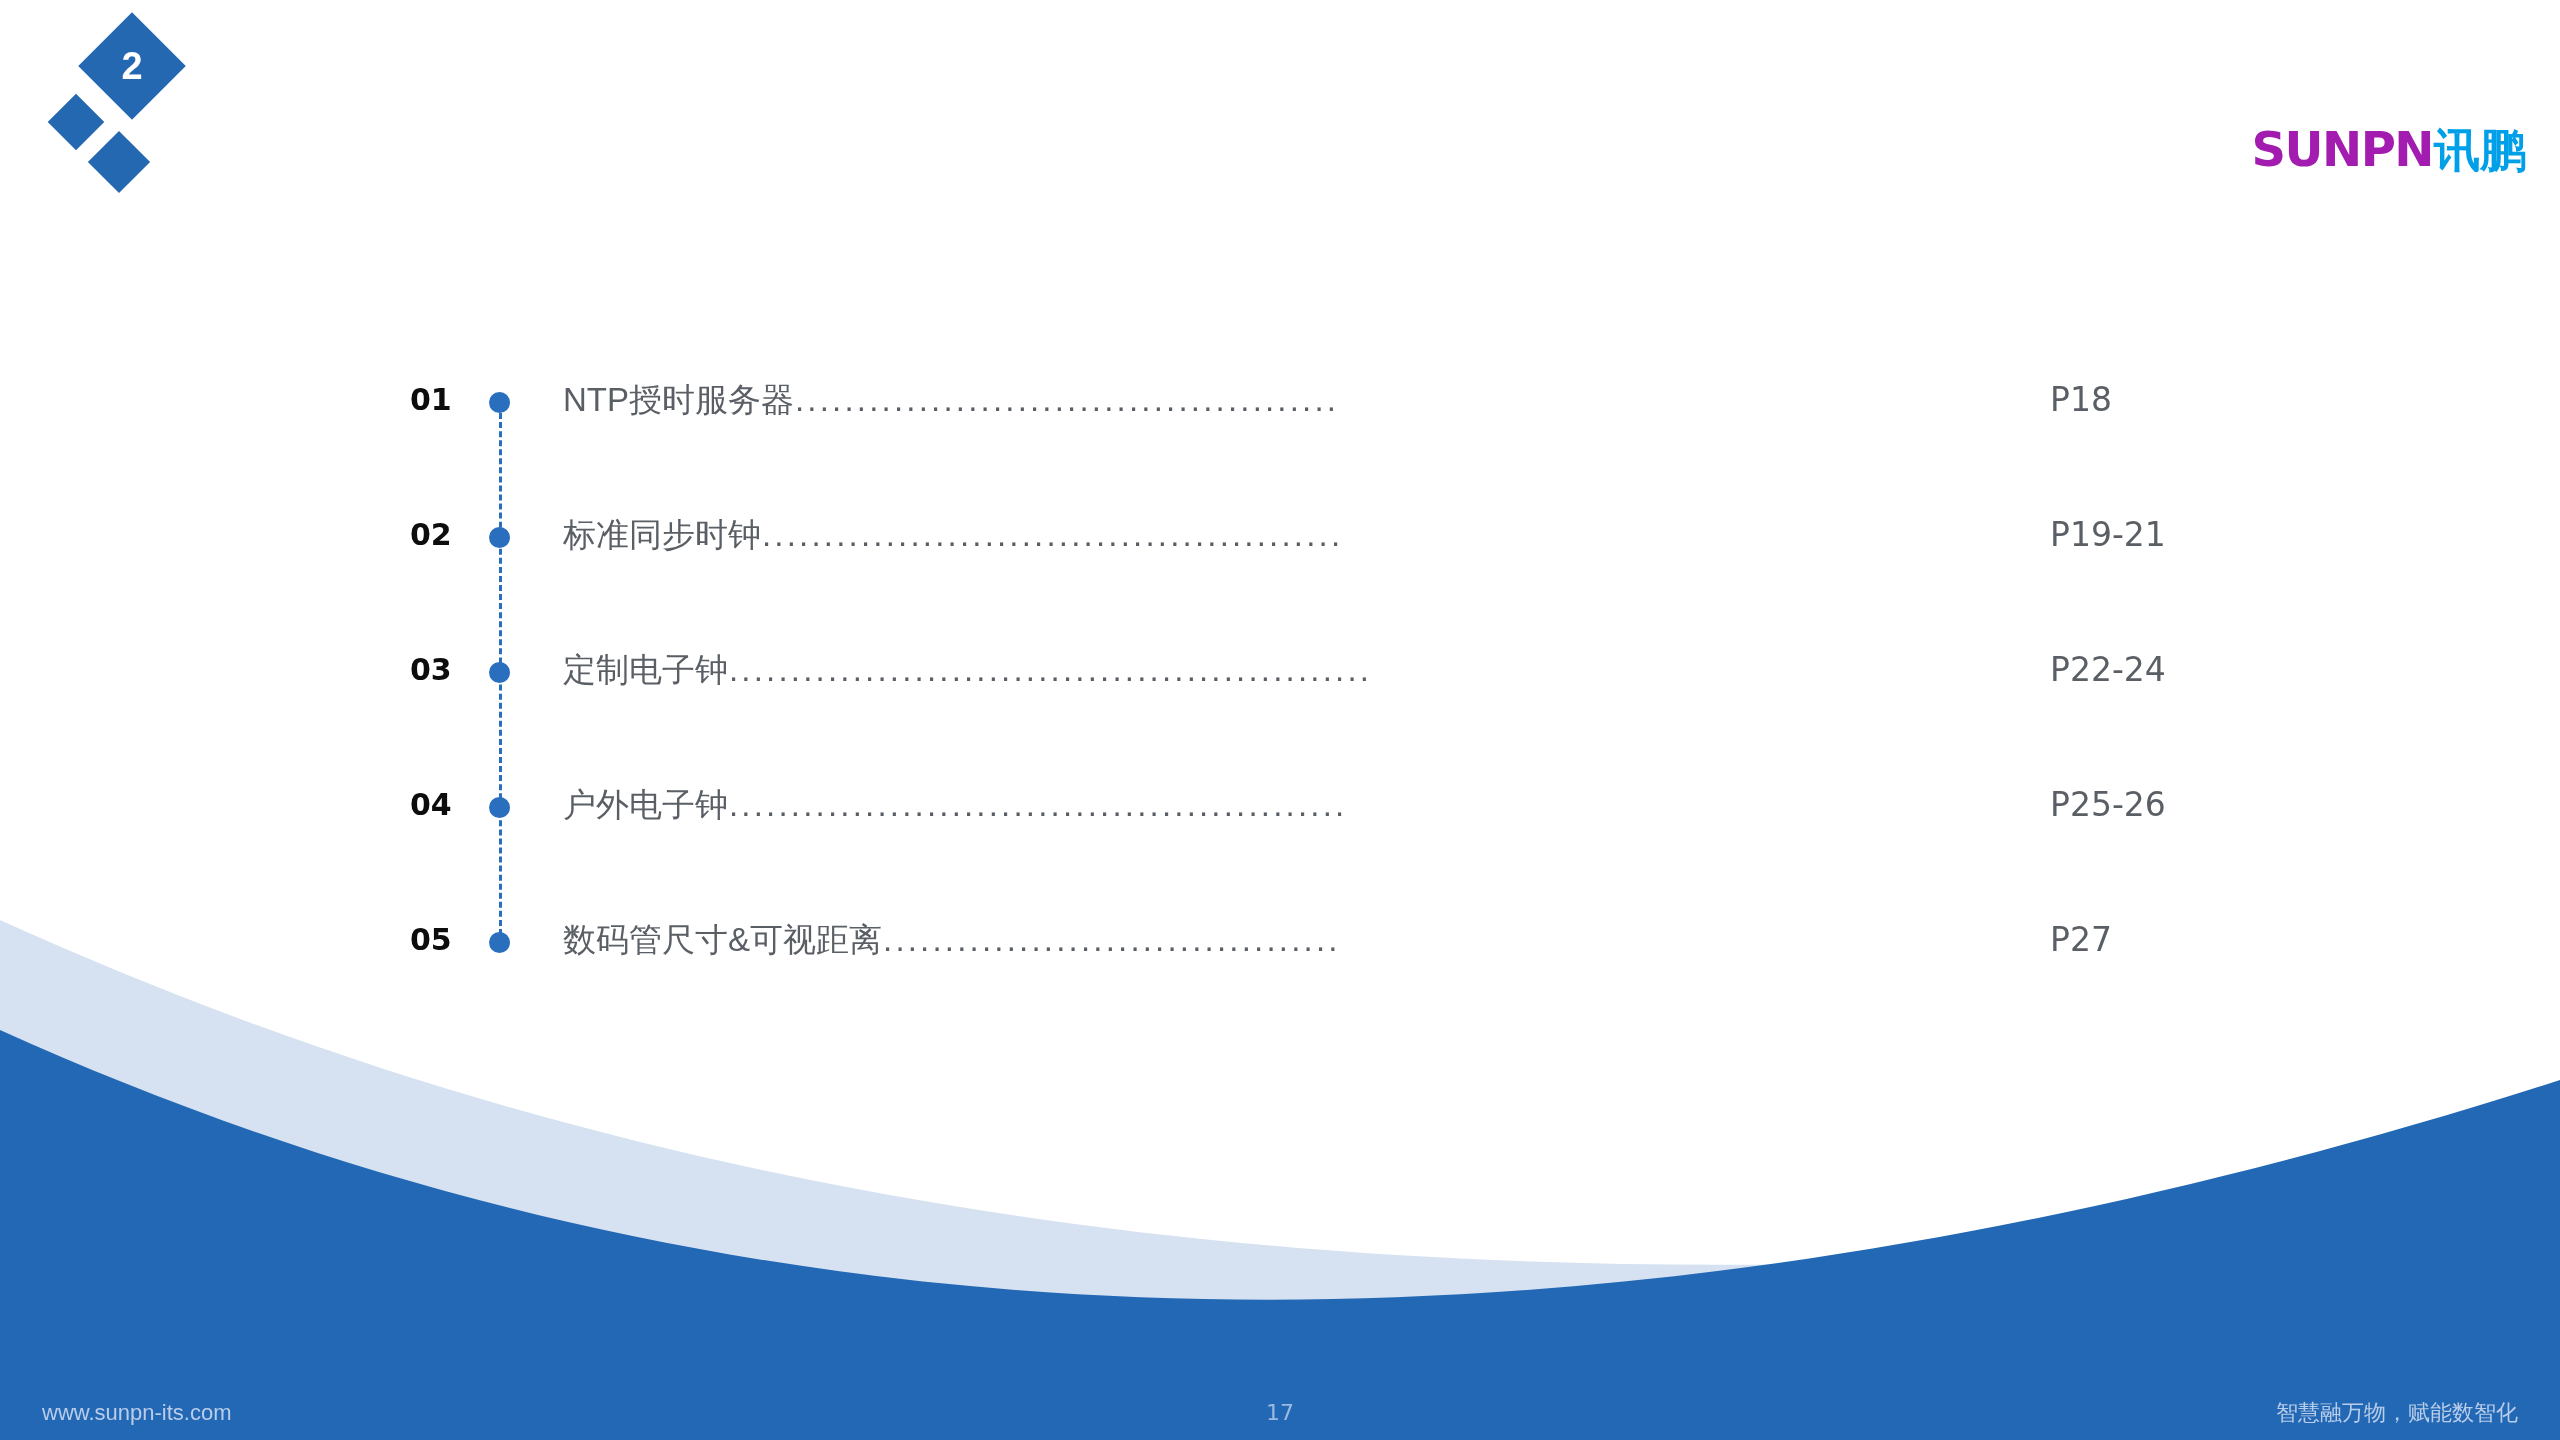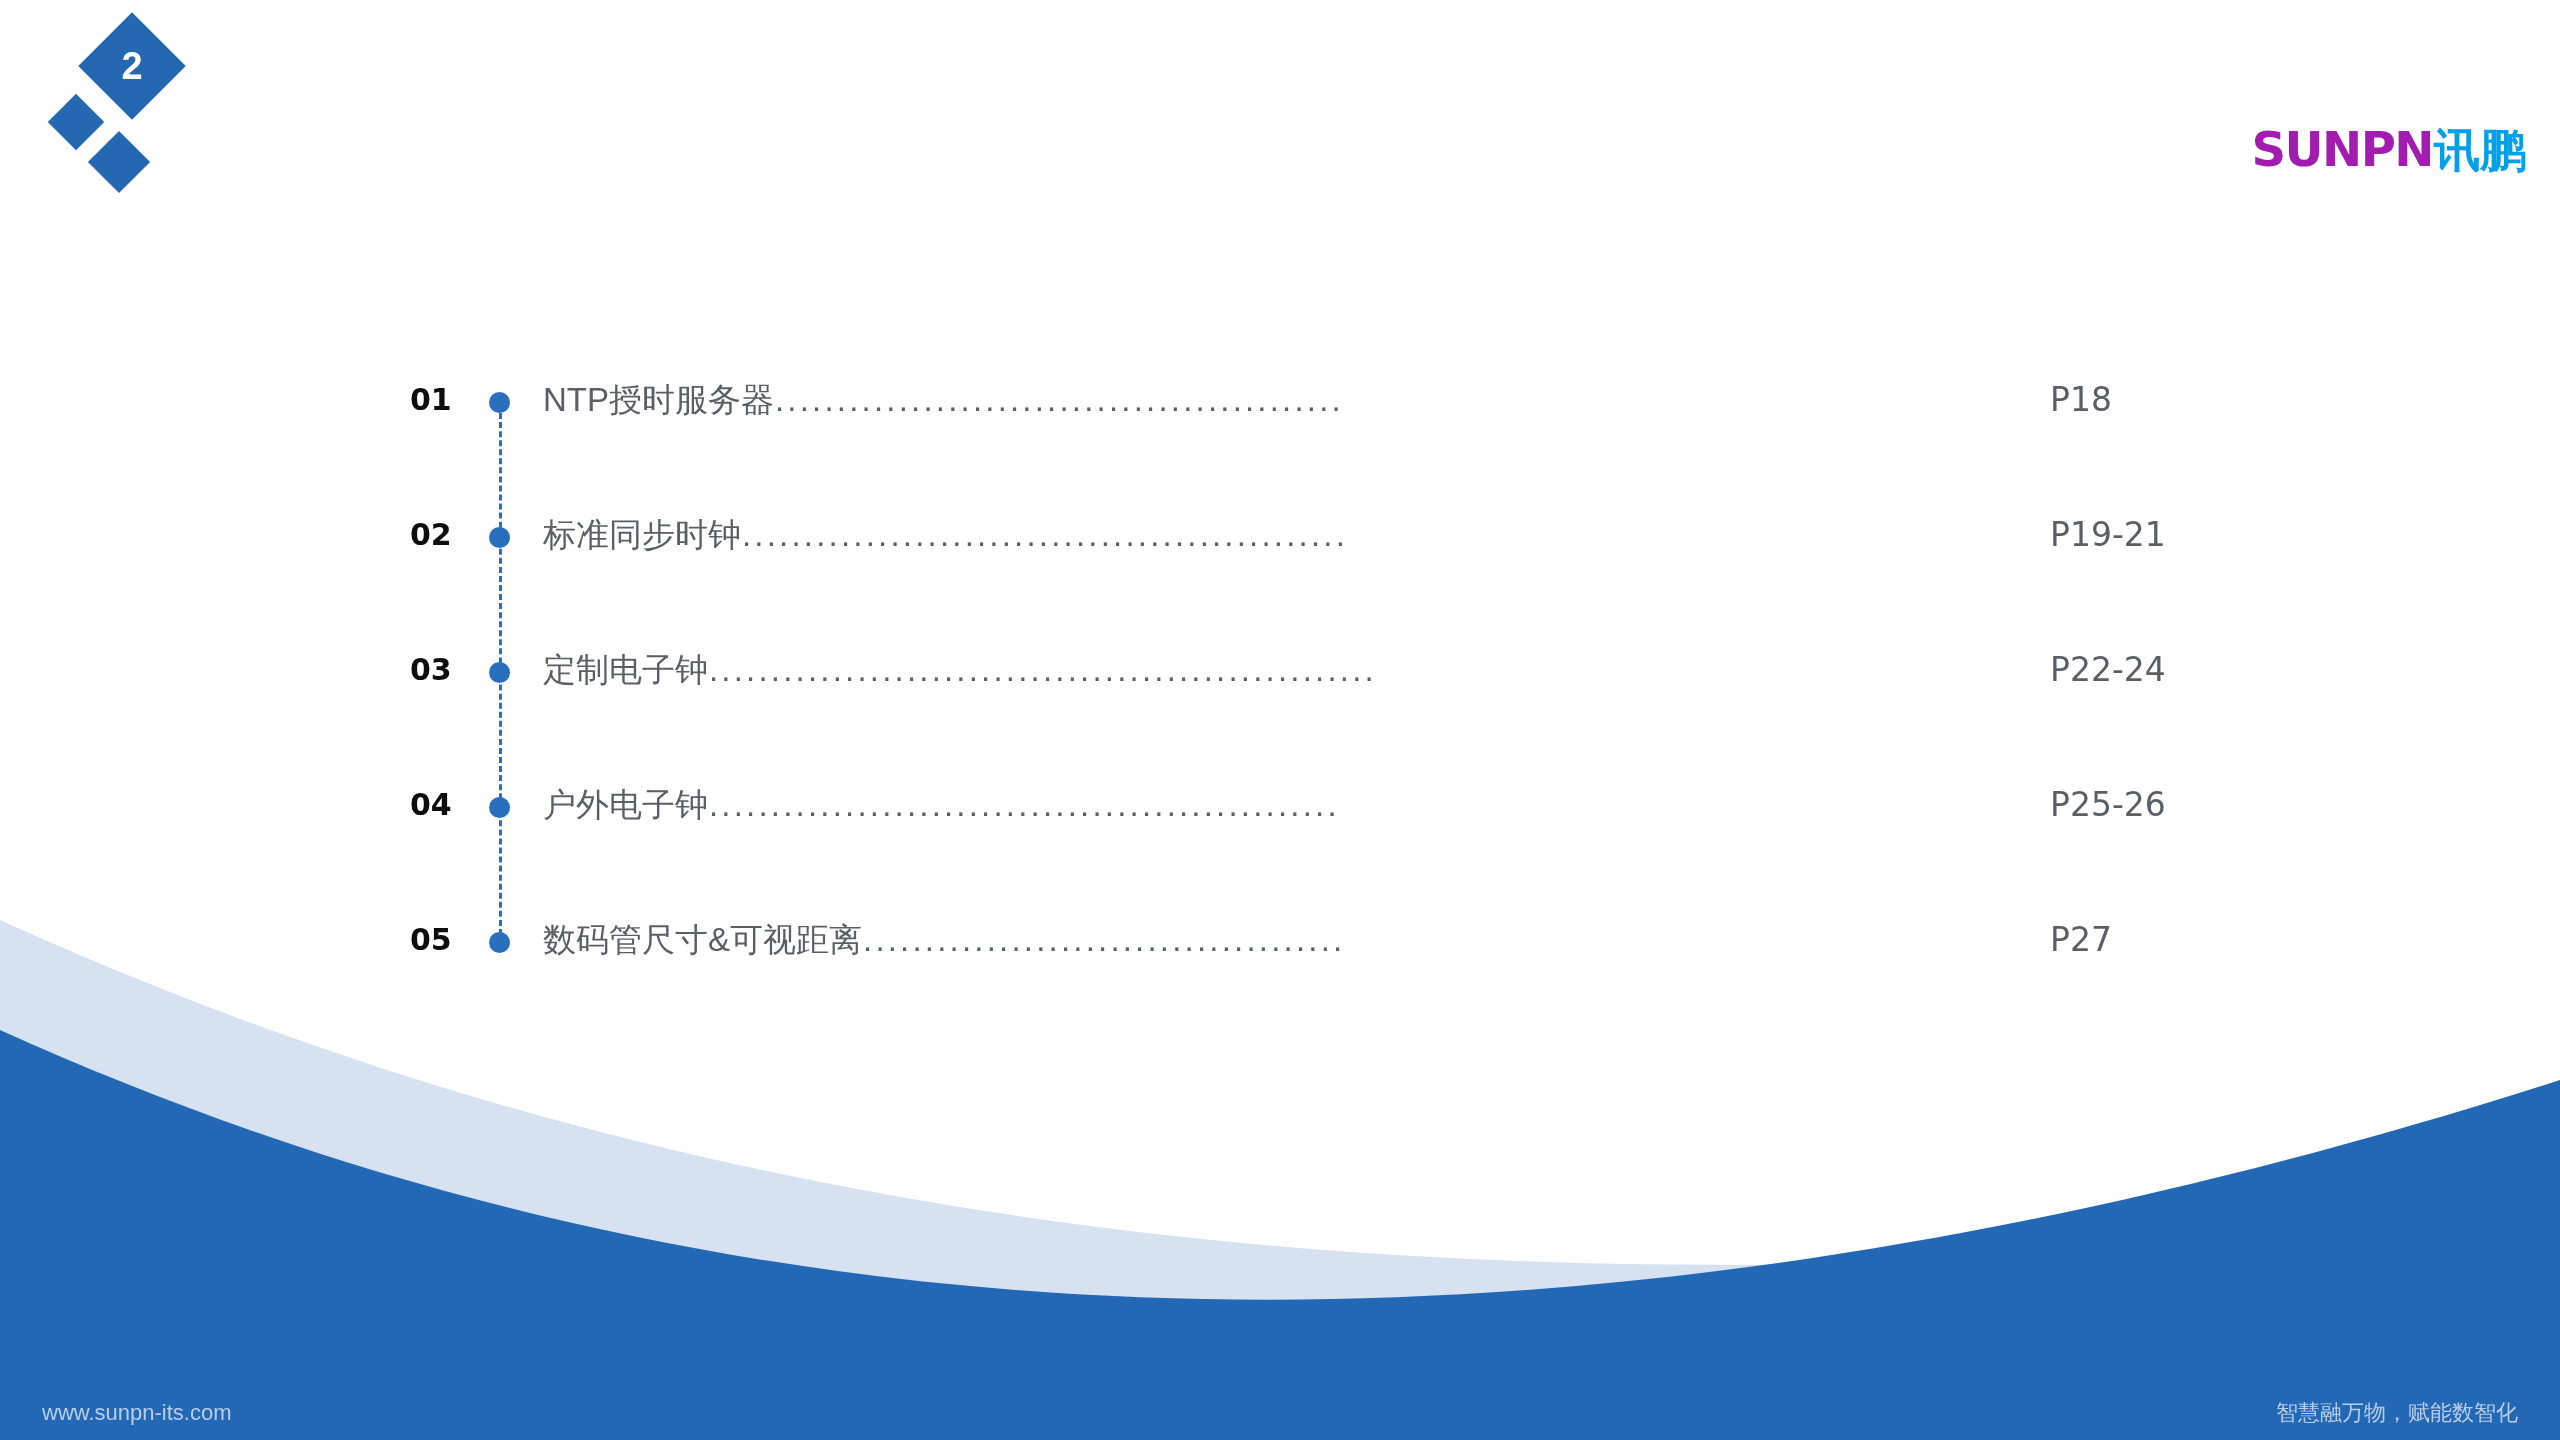--- a/index.html
+++ b/index.html
@@ -168,20 +168,21 @@
     display: flex;
     align-items: baseline;
     overflow: hidden;
     white-space: nowrap;
   }
   .toc-label {
     font-size: 33px;
     color: #5a5f66;
     line-height: 44px;
     flex: 0 0 auto;
+    margin-left: 20px;
   }
   .toc-leader {
     flex: 1 1 auto;
     overflow: hidden;
     color: #5a5f66;
     font-size: 33px;
     line-height: 44px;
     letter-spacing: 3.2px;
     margin-left: 1px;
     white-space: nowrap;
@@ -323,16 +324,17 @@
 
   <div class="wave-layer">
     <svg width="2560" height="560" viewBox="0 0 2560 560" preserveAspectRatio="none">
       <path fill="#d6e1f1" d="M0,40 C640,330 1420,470 2560,330 L2560,560 L0,560 Z"></path>
       <path fill="#2268b4" d="M0,150 C620,430 1440,560 2560,200 L2560,560 L0,560 Z"></path>
     </svg>
   </div>
 
   <div class="footer">
     <div class="footer-url">www.sunpn-its.com</div>
+    <div class="footer-pagenum">17</div>
     <div class="footer-slogan">智慧融万物，赋能数智化</div>
   </div>
 
 </div>
 
 </body></html>

